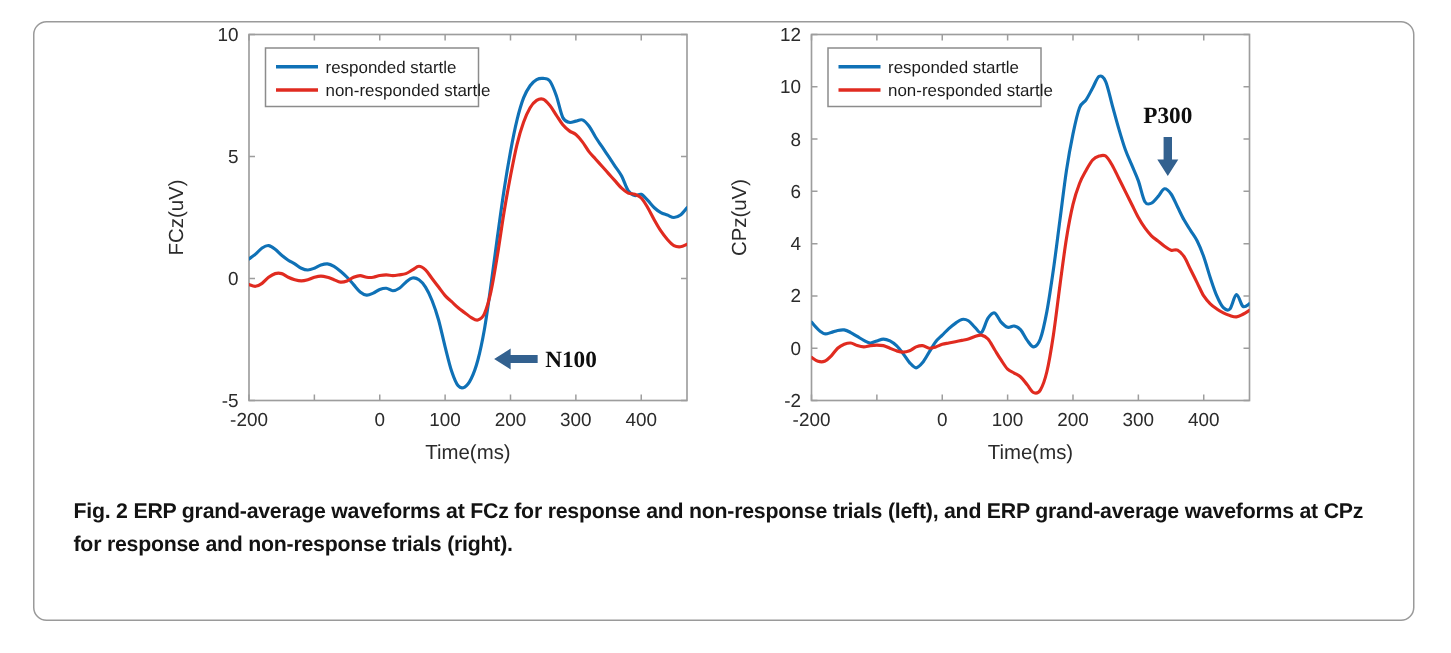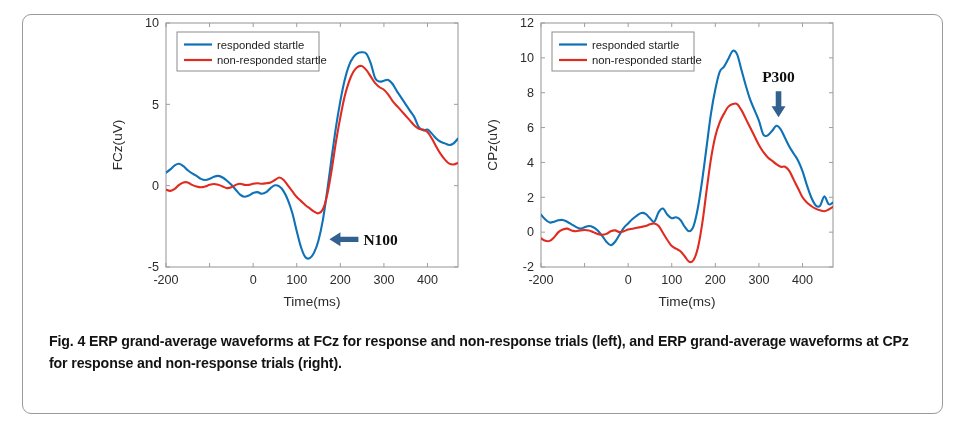--- a/index.html
+++ b/index.html
@@ -197,15 +197,15 @@
           <line x1="81" y1="45" x2="109" y2="45" stroke="#E02B20" stroke-width="2.2"></line>
           <text x="114" y="49" class="legend-label">non-responded startle</text>
           <g>
             <text x="300.5223880597015" y="67.25714285714287" text-anchor="middle" class="annot-label">P300</text>
             <path d="M 300.5223880597015 102.25714285714287 L 293.5223880597015 91.25714285714287 L 297.7223880597015 91.25714285714287 L 297.7223880597015 76.25714285714287 L 303.3223880597015 76.25714285714287 L 303.3223880597015 91.25714285714287 L 307.5223880597015 91.25714285714287 Z" fill="#33618F"></path>
           </g>
         </svg>
       </div>
   </div>
 
-  <div id="caption">Fig. 4 ERP grand-average waveforms at FCz for response and non-response trials (left), and ERP grand-average waveforms at CPz for response and non-response trials (right).</div>
+  <div id="caption">Fig. 2 ERP grand-average waveforms at FCz for response and non-response trials (left), and ERP grand-average waveforms at CPz for response and non-response trials (right).</div>
 
 </div>
 
 </body></html>

